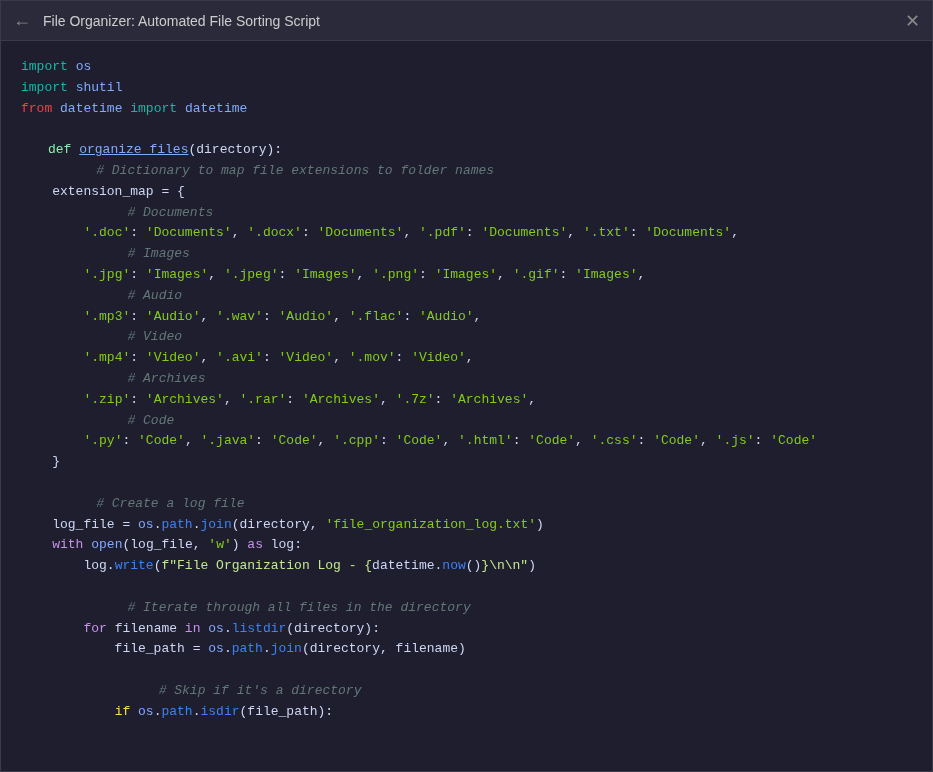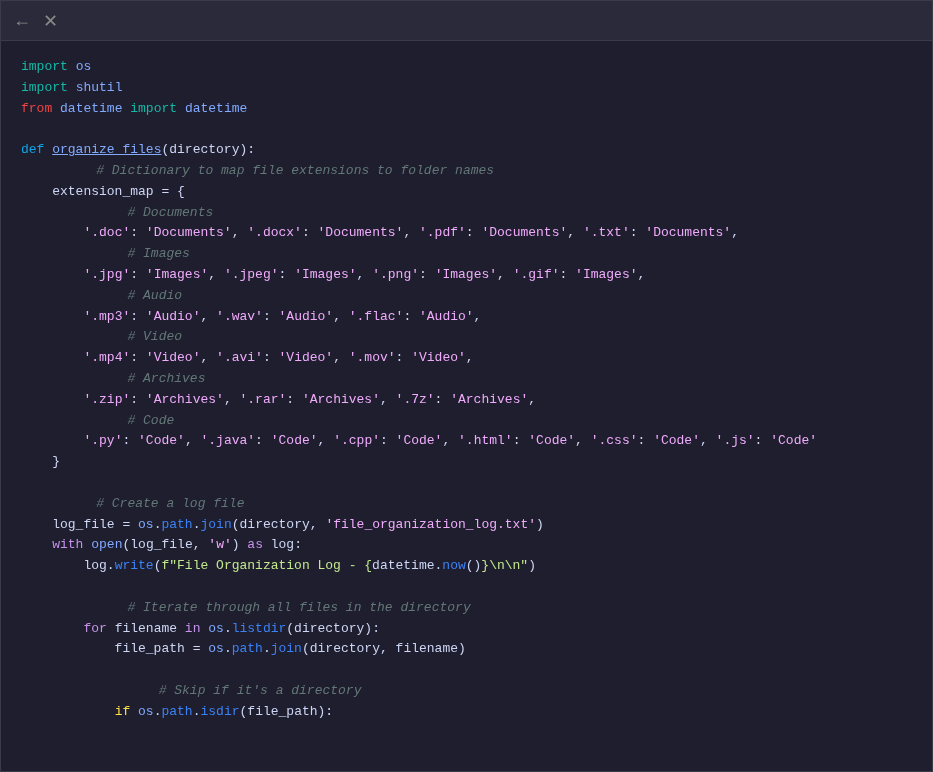--- a/index.html
+++ b/index.html
@@ -87,43 +87,44 @@
     pre {
       font-family: 'Courier New', Courier, monospace;
       font-size: 13px;
       line-height: 1.6;
       color: #cdd6f4;
       white-space: pre;
     }
 
     .kw-import { color: #14b8a6; text-align: right; }
     .kw-from { color: #ef4444; }
-    .kw-def { color: #0ea5e9; }
+    .kw-def { color: #86efac; margin-left: 27px; }
     .kw-as { color: #c792ea; }
     .kw-for { color: #c792ea; }
     .kw-in { color: #c792ea; }
     .kw-with { color: #c792ea; }
     .kw-if { color: #fde047; }
 
     .module { color: #82aaff; }
     .func { color: #82aaff; }
     .method { color: #3b82f6; }
 
-    .string { color: #f0abfc; }
+    .string { color: #84cc16; }
     .comment { color: #637777; font-style: italic; margin-left: 44px; }
     .punct { color: #cdd6f4; }
     .fstring { color: #c3e88d; }
     .underline-func { color: #82aaff; text-decoration: underline; }
   </style>
 </head>
 <body>
 
 <div class="window">
   <div class="title-bar">
     <span class="title-bar-back">←</span>
+    <span class="title-bar-title">File Organizer: Automated File Sorting Script</span>
     <span class="title-bar-close">✕</span>
   </div>
 
   <div class="code-area">
     <pre><span class="kw-import">import</span> <span class="module">os</span>
 <span class="kw-import">import</span> <span class="module">shutil</span>
 <span class="kw-from">from</span> <span class="module">datetime</span> <span class="kw-import">import</span> <span class="module">datetime</span>
 
 <span class="kw-def">def</span> <span class="underline-func">organize_files</span><span class="punct">(</span>directory<span class="punct">):</span>
     <span class="comment"># Dictionary to map file extensions to folder names</span>

